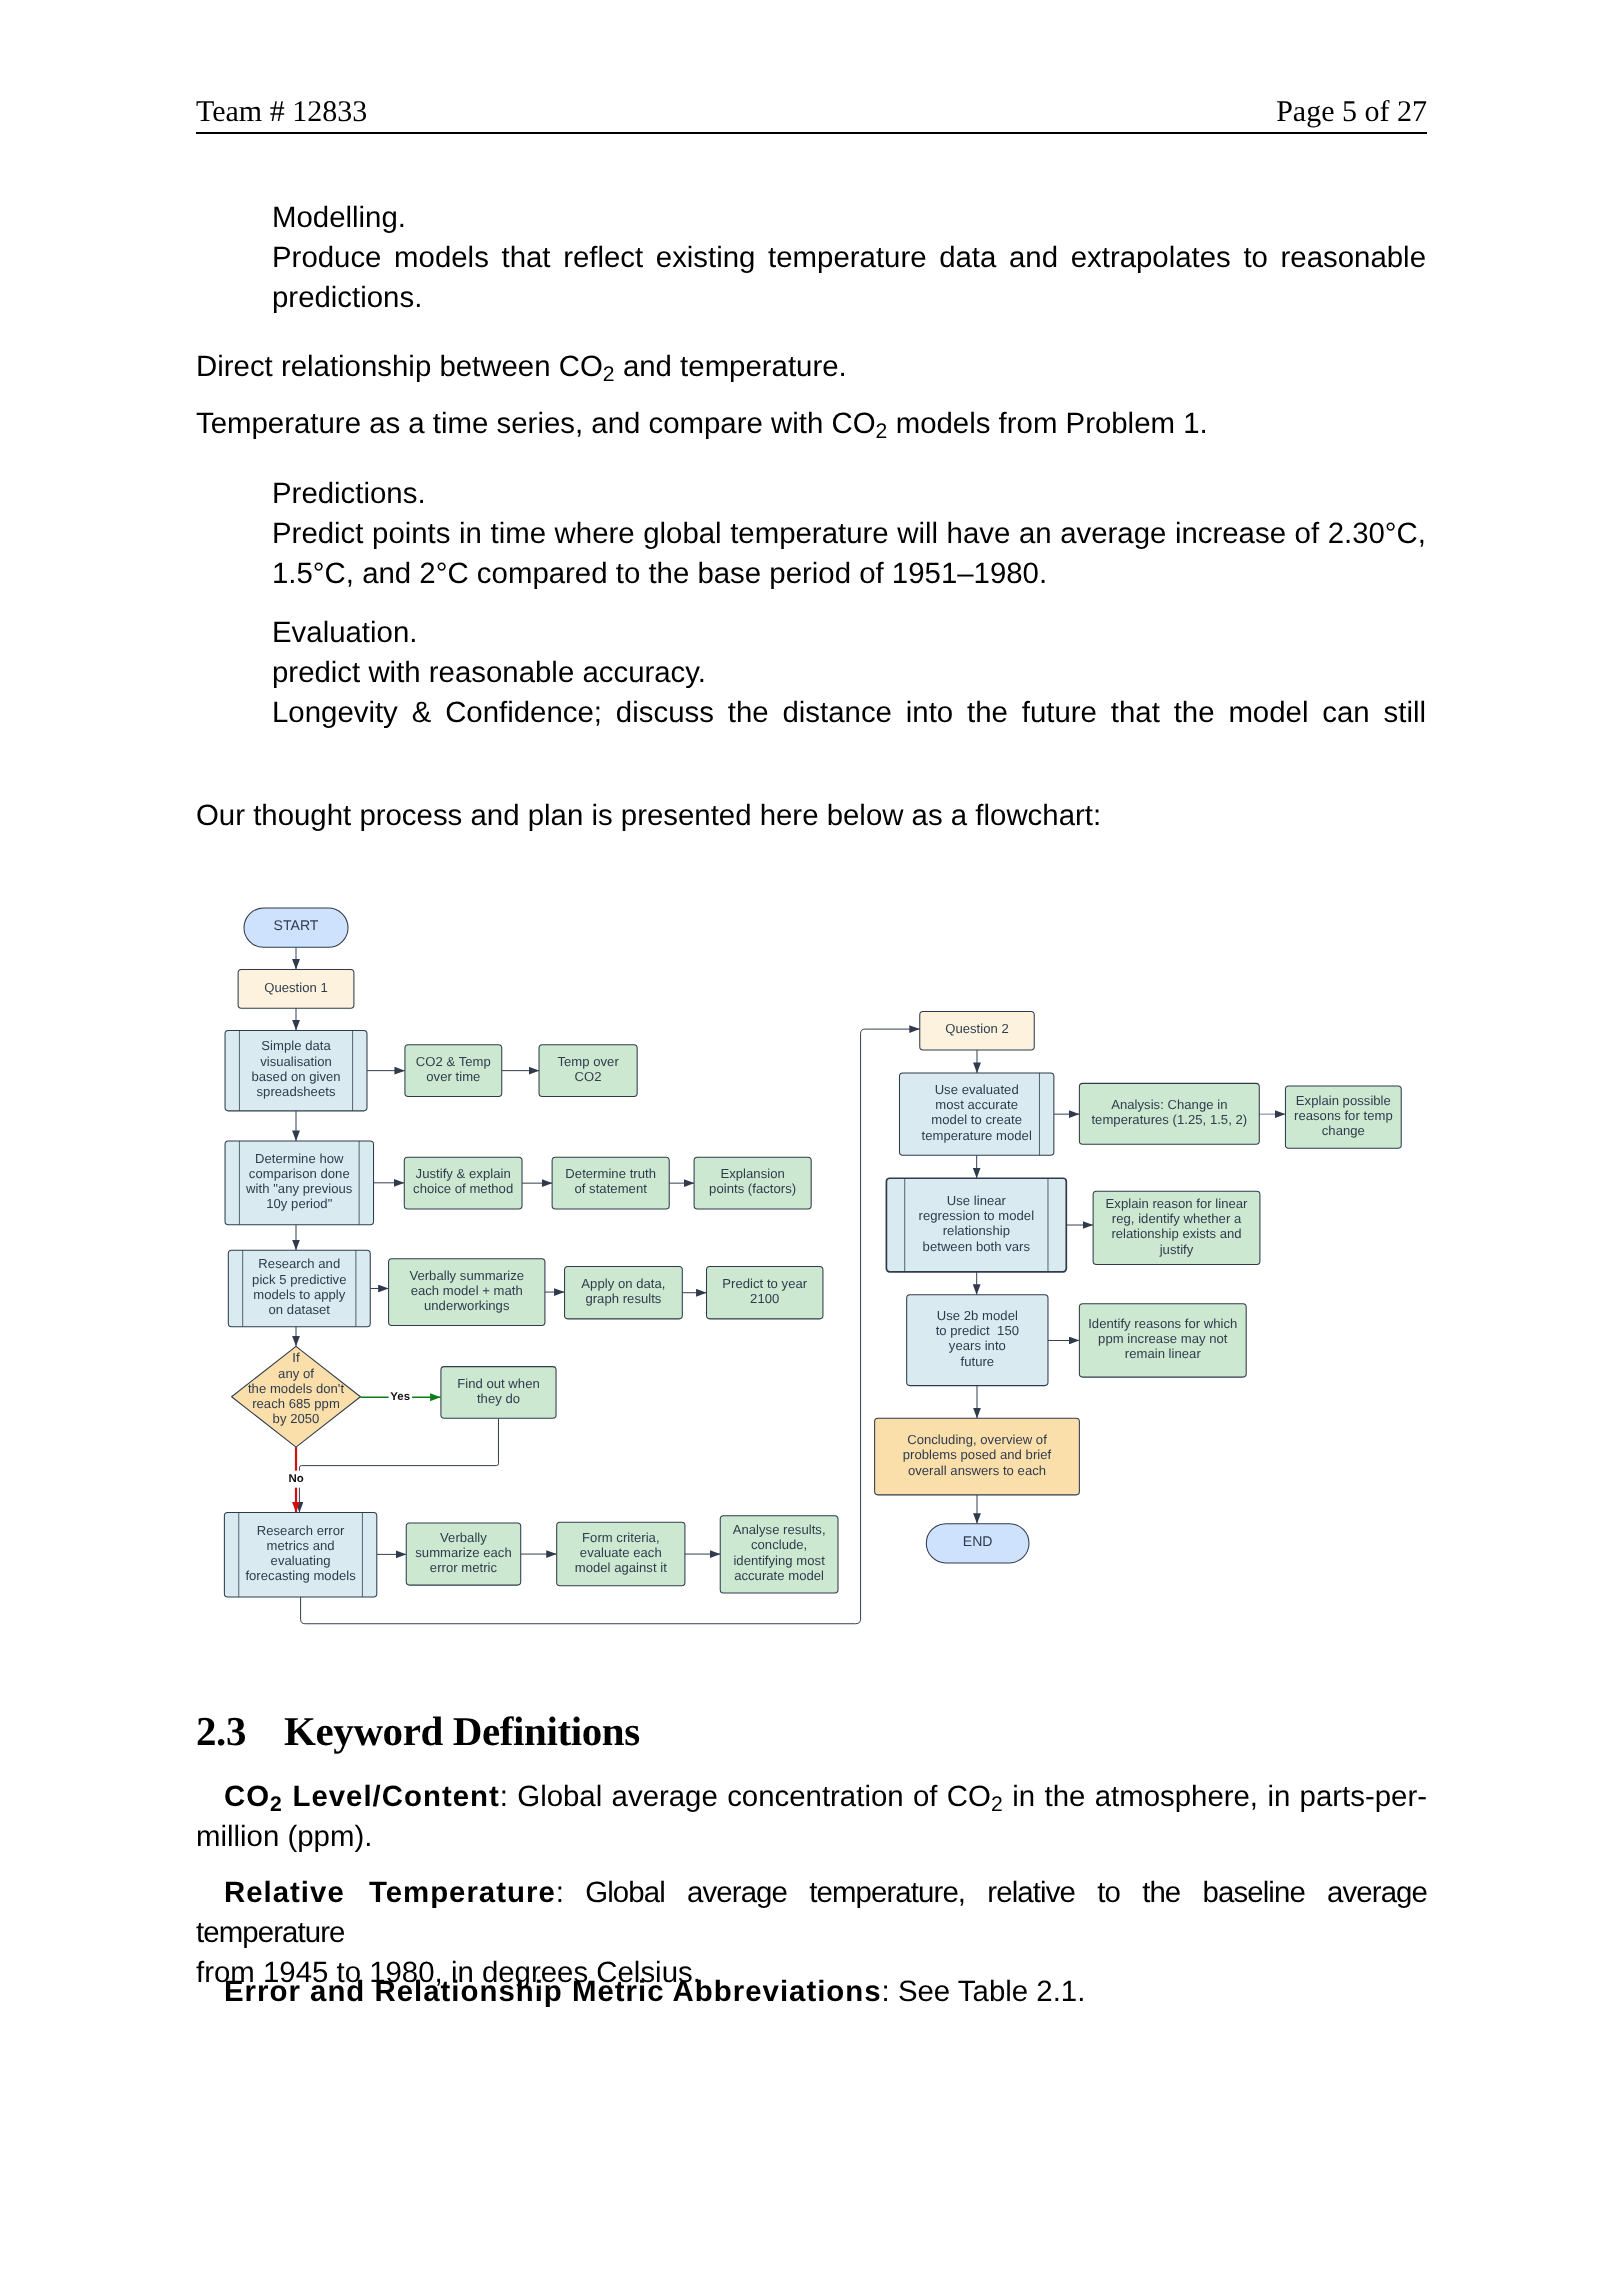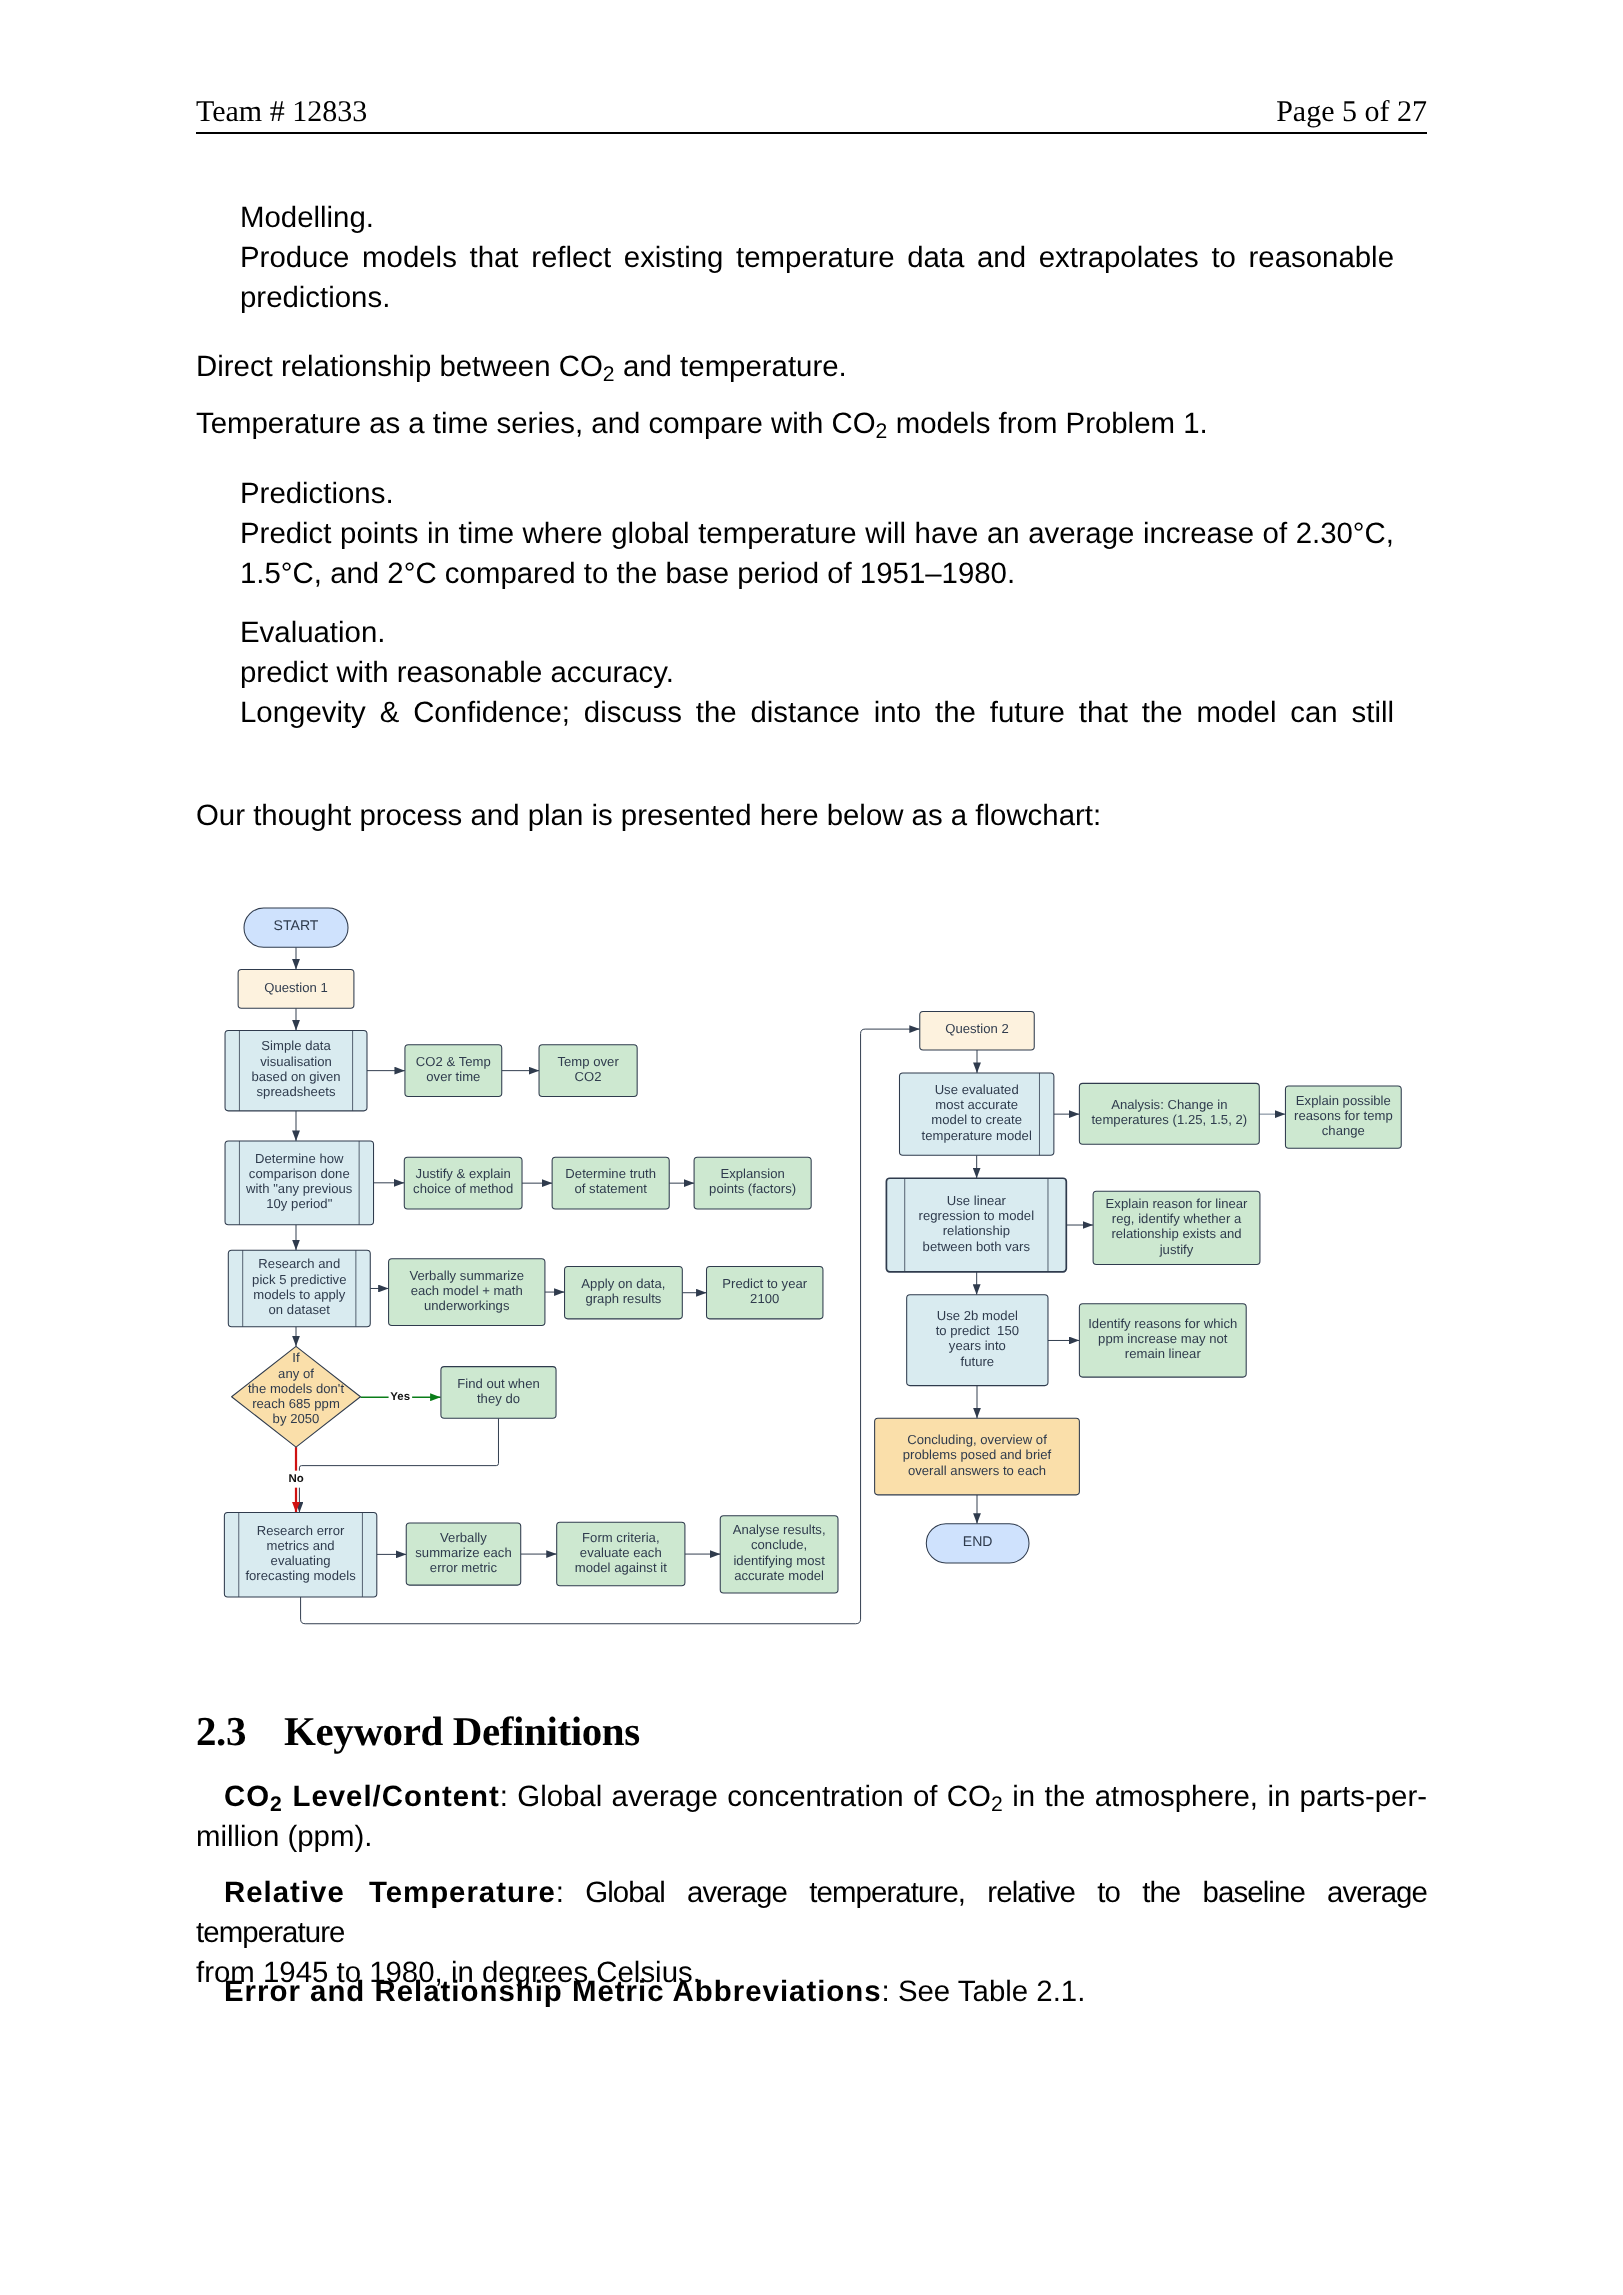--- a/index.html
+++ b/index.html
@@ -12,21 +12,21 @@
   .hdr{position:absolute;left:196px;top:92px;width:1231px;height:39px;
        font-family:"Liberation Serif",serif;font-size:30px;line-height:39px;}
   .hdr .l{position:absolute;left:0;top:0;}
   .hdr .r{position:absolute;right:0;top:0;}
   .hrule{position:absolute;left:196px;top:132px;width:1231px;height:2px;background:#000;}
 
   
   .tblk{position:absolute;left:196px;width:1231px;
         font-size:29.4px;line-height:40px;letter-spacing:0px;}
   .tblk p{margin:0;}
-  .tblk p.ind121{margin-left:44px;width:1154px;}
+  .tblk p.ind121{margin-left:76px;width:1154px;}
   .tblk p.ind239{width:1076px;}
   .jl{text-align:justify;text-align-last:justify;}
   .ll{text-align:left;}
   .tight{letter-spacing:-0.9px;}
   .tblk b{letter-spacing:1px;margin-left:28px;}
   .sub{font-size:0.72em;vertical-align:-0.25em;letter-spacing:0.01em;line-height:0;}
 
   
   .sec{position:absolute;left:196px;width:1231px;white-space:nowrap;
        font-family:"Liberation Serif",serif;font-weight:bold;font-size:41px;line-height:39px;letter-spacing:-0.4px;}

